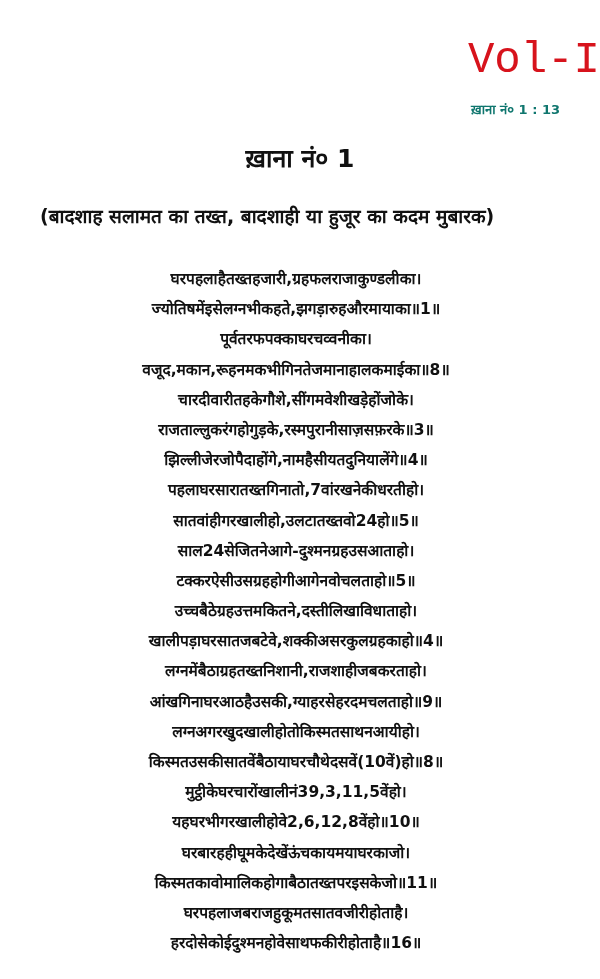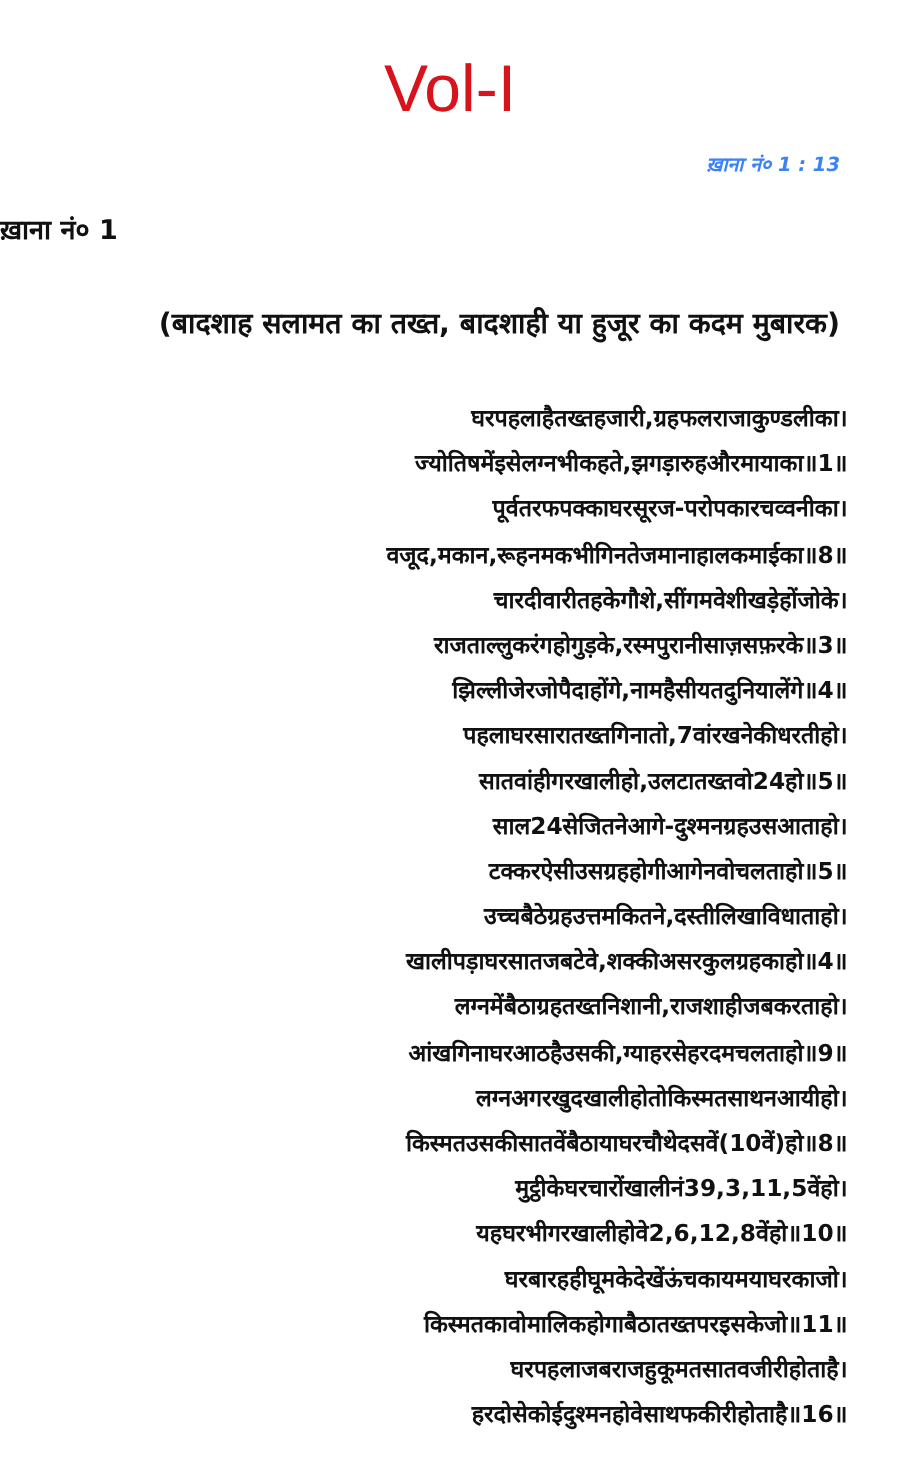--- a/index.html
+++ b/index.html
@@ -1,43 +1,43 @@
 <!DOCTYPE html>
 <html><head>
   <meta charset="utf-8">
   <style>
     html, body { margin: 0; padding: 0; background: #ffffff; }
     body {
       width: 600px; height: 979px; overflow: hidden; position: relative;
       font-family: "DejaVu Sans", "Liberation Sans", sans-serif; color: #111;
     }
     .vol {
-      position: absolute; top: 38px; left: 0; width: 600px; text-align: center;
-      font-family: Liberation Sans, sans-serif; font-size: 44px; color: #d7131c;
+      position: absolute; top: 38px; left: 0; width: 600px; text-align: right;
+      font-family: Liberation Mono, monospace; font-size: 44px; color: #d7131c;
       line-height: 1;
     }
     .page-ref {
       position: absolute; top: 100px; right: 40px;
-      font-size: 13px; font-weight: bold; color: #3b82f6; font-style: italic;
+      font-size: 13px; font-weight: bold; color: #0f766e;
     }
     .title {
-      position: absolute; top: 140px; left: 0; width: 600px; 
-      font-size: 18px; font-weight: bold; color: #111;
+      position: absolute; top: 140px; left: 0; width: 600px; text-align: center;
+      font-size: 25px; font-weight: bold; color: #111;
     }
     .subtitle {
-      position: absolute; top: 200px; left: 40px; width: 520px; text-align: right;
+      position: absolute; top: 200px; left: 40px; width: 520px; text-align: left;
       font-size: 19px; font-weight: bold; line-height: 32px; color: #111;
     }
     .verses {
       position: absolute; top: 264px; left: 27px; width: 538px;
     }
     .line {
       height: 30.2px; line-height: 30.2px; font-size: 15.5px; font-weight: bold;
       text-align: justify; text-align-last: justify; white-space: nowrap;
-      display: flex; justify-content: flex-end;
+      display: flex; justify-content: center;
     }
     .line span.w { display: inline-block; }
   </style>
 </head>
 <body>
 
 <div class="vol">Vol-I</div>
 <div class="page-ref">ख़ाना नं० 1 : 13</div>
 <div class="title">ख़ाना नं० 1</div>
 <div class="subtitle">(बादशाह सलामत का तख्त, बादशाही या हुजूर का कदम मुबारक)</div>
@@ -66,21 +66,20 @@
       <span class="w">रुह</span>
       <span class="w">और</span>
       <span class="w">माया</span>
       <span class="w">का॥1॥</span>
     </div>
   <div class="line">
       <span class="w">पूर्व</span>
       <span class="w">तरफ</span>
       <span class="w">पक्का</span>
       <span class="w">घर</span>
-      <span class="w">सूरज-परोपकार</span>
       <span class="w">चव्वनी</span>
       <span class="w">का।</span>
     </div>
   <div class="line">
       <span class="w">वजूद,</span>
       <span class="w">मकान,</span>
       <span class="w">रूह</span>
       <span class="w">नमक</span>
       <span class="w">भी</span>
       <span class="w">गिनते</span>

